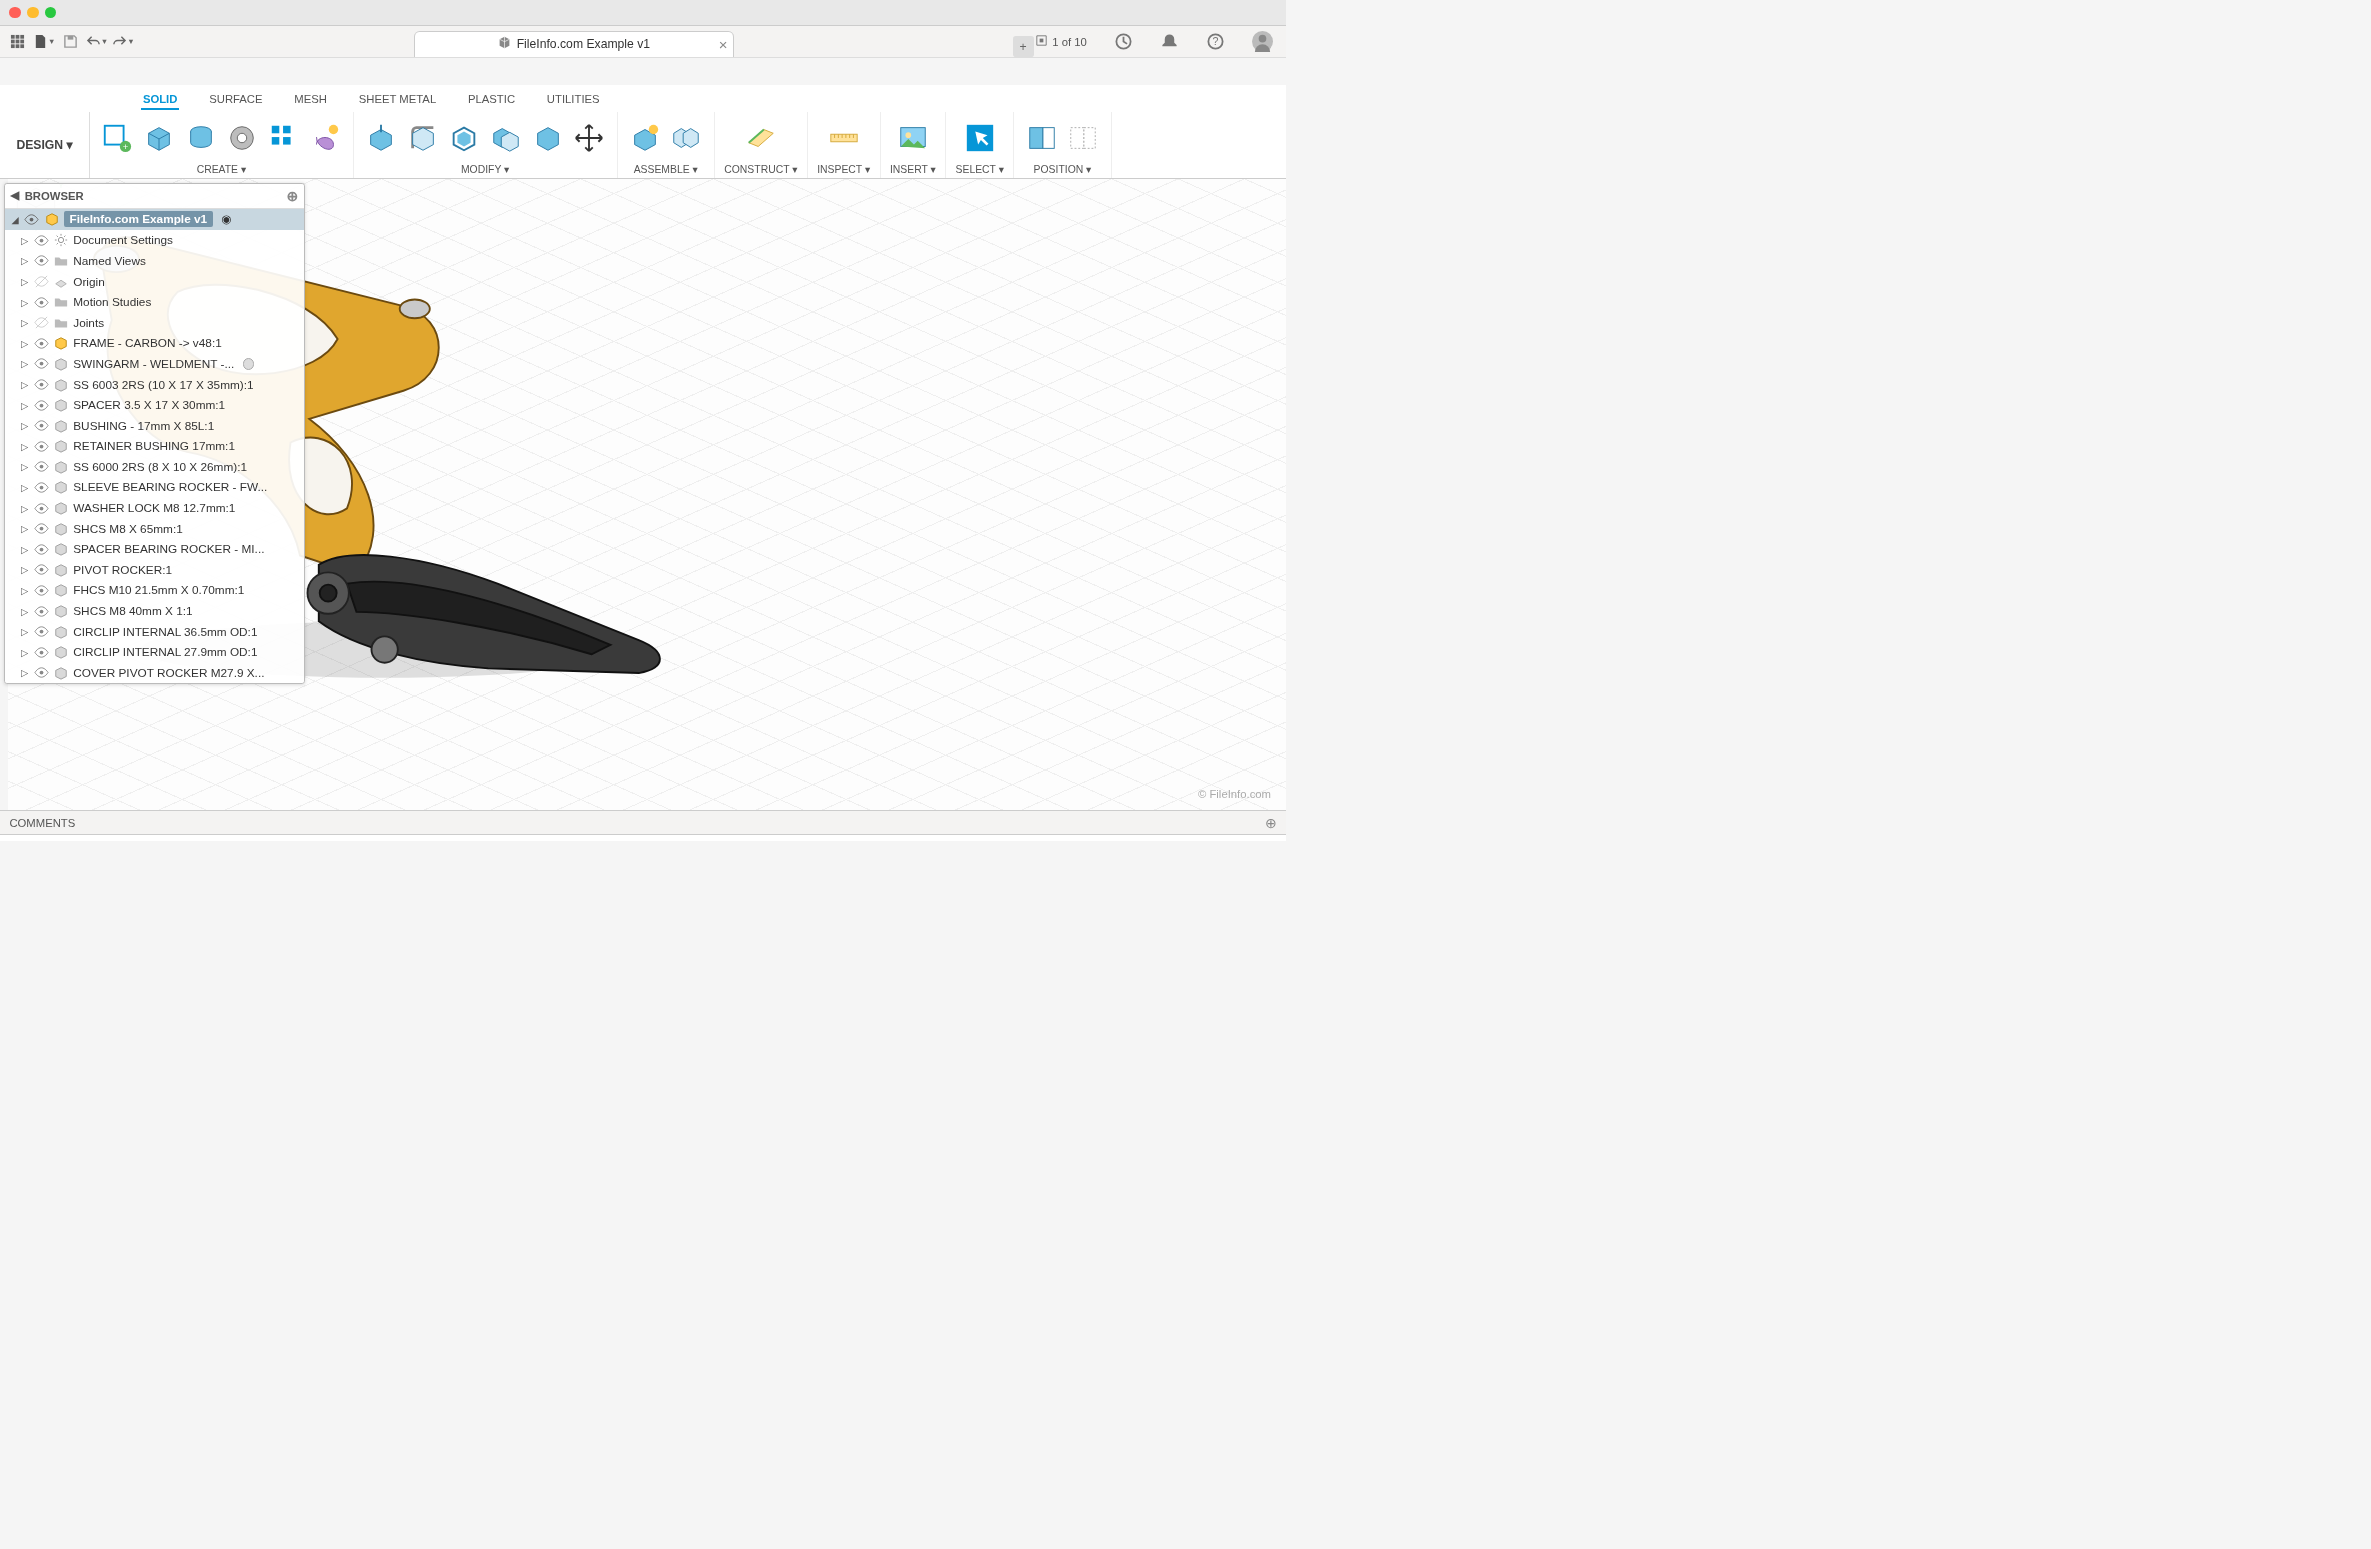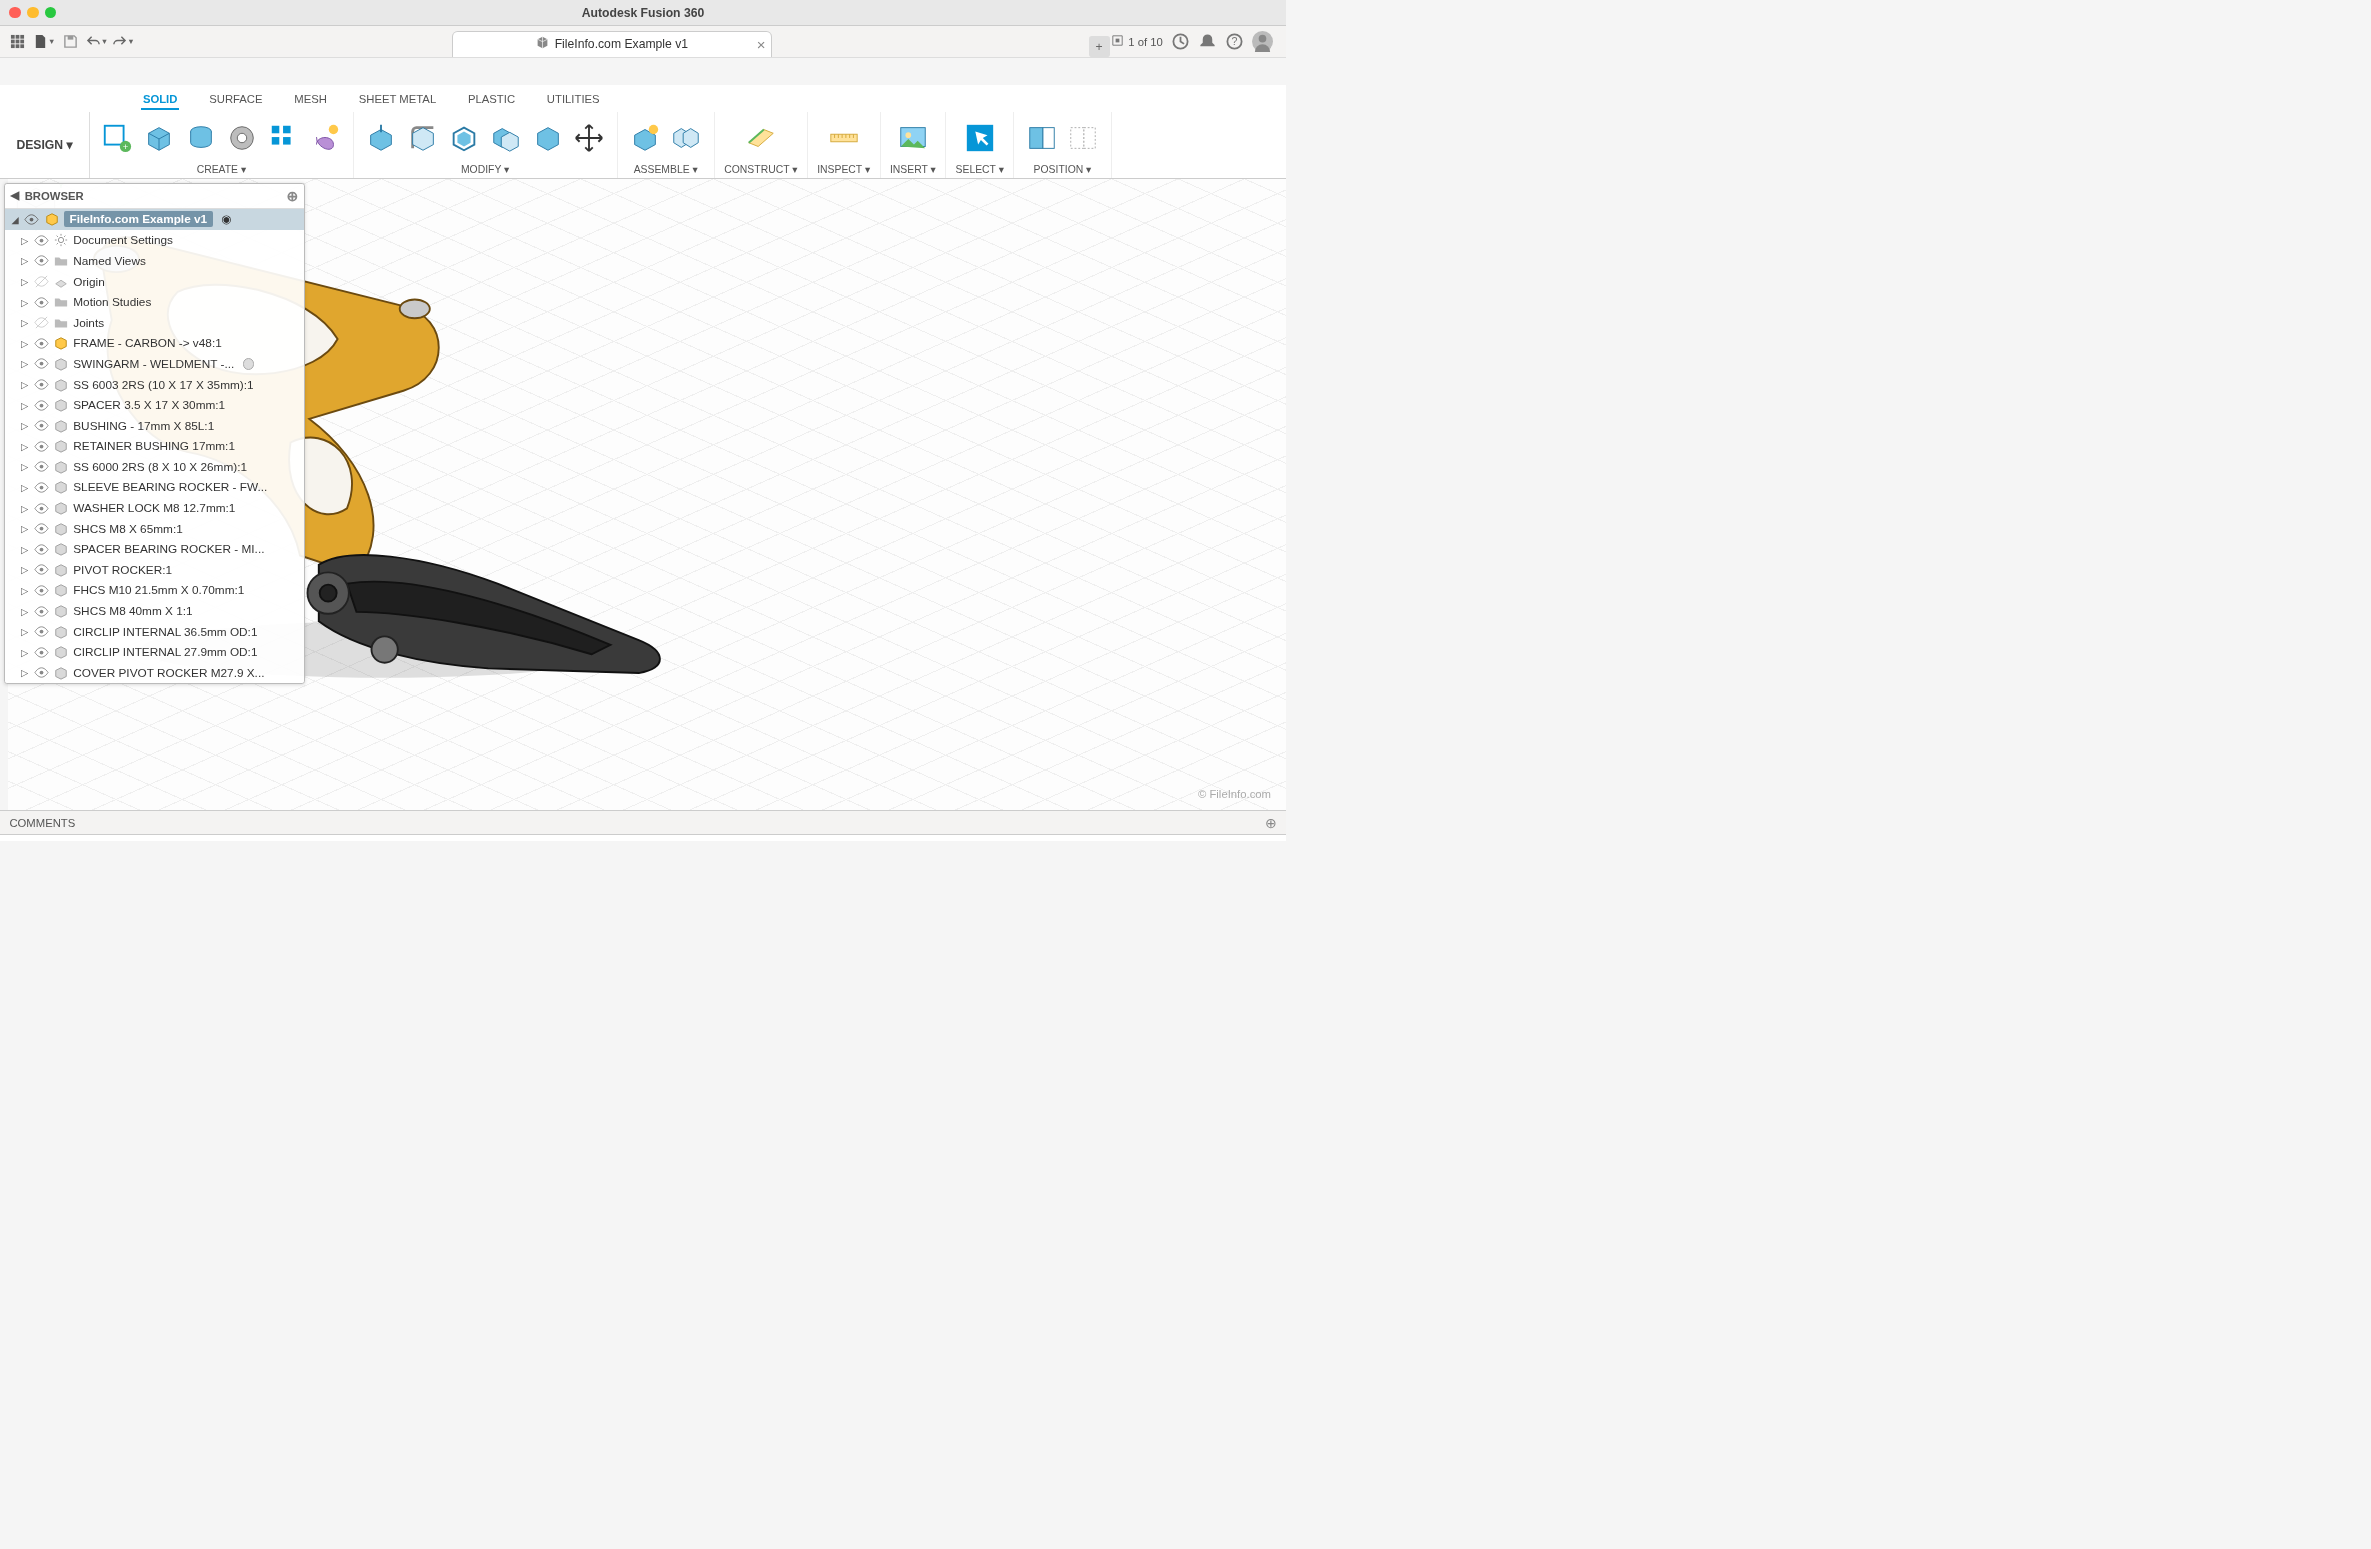--- a/index.html
+++ b/index.html
@@ -10,21 +10,21 @@
 .tl.r { background: #ff5f57; } .tl.y { background: #febc2e; } .tl.g { background: #28c840; }
 .titlebar-title { position:absolute; left:0; right:0; text-align:center; font-weight:600; color:#444; font-size:12.2px;}
 .qat { height:32px; background:#f4f3f2; display:flex; align-items:center; padding:0 5.6px; border-bottom:0.9px solid #ddd;}
 .qat-left { display:flex; gap:1.9px; align-items:center;}
 .qbtn { width:24.5px; height:24.5px; display:flex; align-items:center; justify-content:center; color:#555; border-radius:2.8px;}
 .qbtn svg{width:15px;height:15px;}
 .tab-area{flex:1; display:flex; align-items:flex-end; margin-left:5.6px; height:100%;}
 .doc-tab{background:#fff; border:0.9px solid #ccc; border-bottom:none; border-radius:5.6px 5.6px 0 0; padding:4.7px 11.3px; display:flex; align-items:center; gap:5.6px; min-width:320px; justify-content:center; position:relative; font-size:12.2px;}
 .doc-tab .close{position:absolute; right:5.6px; color:#888; font-size:15px;}
 .newtab{width:21px;height:21px;background:#ddd;border-radius:2.8px;display:flex;align-items:center;justify-content:center;margin-left:5.6px;color:#666;}
-.qat-right{display:flex;gap:8px;align-items:center;padding-right:7.5px;}
+.qat-right{display:flex;gap:27px;align-items:center;padding-right:7.5px;}
 .qat-right .ico{width:19px;height:19px;display:flex;align-items:center;justify-content:center;color:#666;}
 .jobs{display:flex;align-items:center;gap:3.8px;color:#555;font-size:11.3px;}
 .avatar{width:21px;height:21px;border-radius:50%;background:#bbb;}
 .ribbon{background:#fff;border-bottom:0.9px solid #ccc;}
 .ribbon-tabs{display:flex;gap:28px;padding:3.8px 141px 1.9px 141px;font-size:11.3px;color:#555;margin-top:27px;}
 .ribbon-tabs .rtab{padding:3.8px 1.9px;}
 .ribbon-tabs .rtab.active{color:#0696d7;font-weight:600;border-bottom:2.8px solid #0696d7;}
 .ribbon-body{display:flex;align-items:stretch;height:66px;}
 .workspace-btn{width:90px;display:flex;align-items:center;justify-content:center;border-right:0.9px solid #ddd;font-weight:600;color:#444;font-size:12.2px;}
 .rgroup{display:flex;flex-direction:column;align-items:center;border-right:0.9px solid #eee;padding:1.9px 9.4px;}
@@ -65,21 +65,20 @@
 </style>
 </head>
 <body>
 
 <div class="titlebar">
   <div class="traffic">
     <div class="tl r"></div>
     <div class="tl y"></div>
     <div class="tl g"></div>
   </div>
-  <div class="titlebar-title">Autodesk Fusion 360</div>
 </div>
 
 <div class="qat">
   <div class="qat-left">
     <div class="qbtn">
         <svg viewBox="0 0 16 16">
           <rect x="1" y="1" width="4" height="4" fill="#666"></rect>
           <rect x="6" y="1" width="4" height="4" fill="#666"></rect>
           <rect x="11" y="1" width="4" height="4" fill="#666"></rect>
           <rect x="1" y="6" width="4" height="4" fill="#666"></rect>

